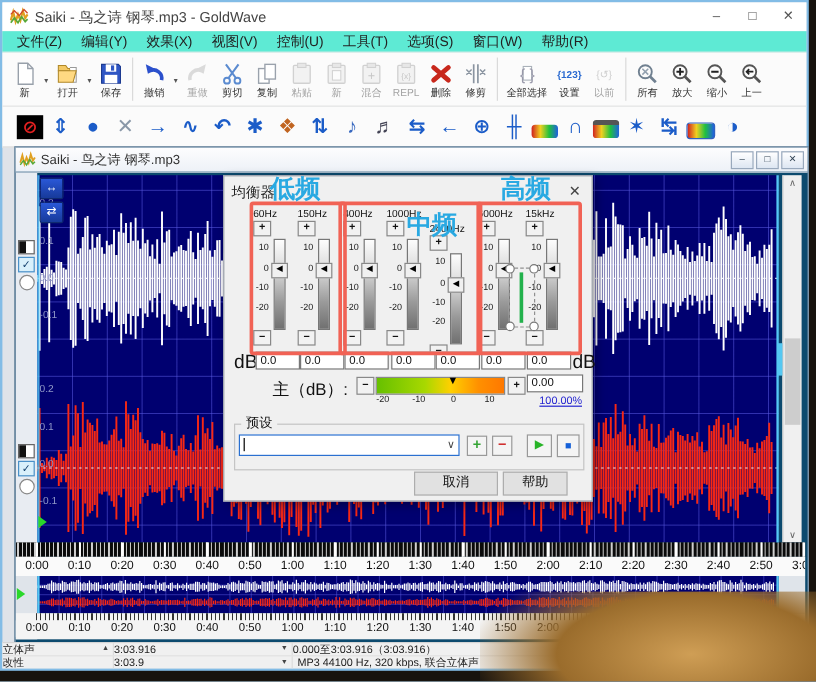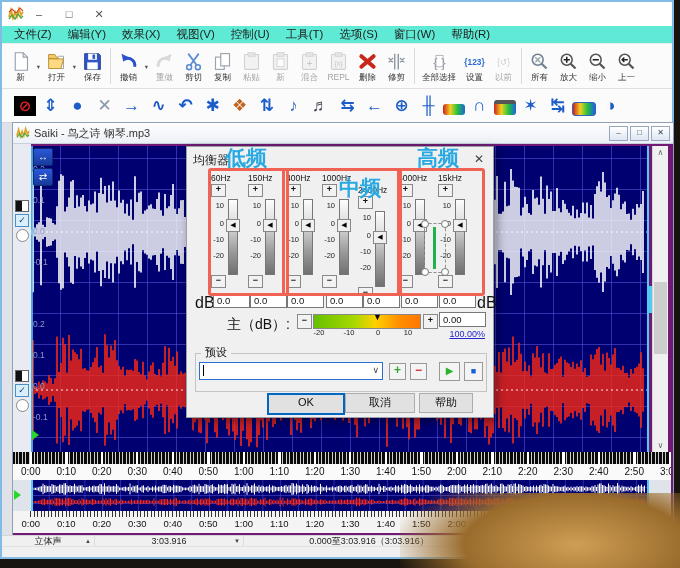--- a/index.html
+++ b/index.html
@@ -28,21 +28,21 @@
   .tb-sep{flex:0 0 1px;width:1px;height:36px;background:#dadada;margin:0 3px;}
   
   .toolbar2{height:33px;background:#fbfbfb;border-bottom:1px solid #d6d6d6;display:flex;align-items:center;padding-left:12px;gap:2px;overflow:hidden;}
   .fx{width:25px;height:25px;flex:0 0 25px;display:flex;align-items:center;justify-content:center;
     font-size:17px;font-weight:bold;color:#1b5cc8;}
   .fx.mute{background:#000;color:#e02020;width:22px;flex-basis:22px;height:20px;font-size:15px;}
   .fx.grad{height:11px;align-self:center;background:linear-gradient(90deg,#d02020,#f0d020,#20c040,#2060e0);border-radius:3px;width:22px;flex-basis:22px;margin-top:7px;}
   .fx.grad2{height:15px;background:linear-gradient(180deg,#555 0 4px,transparent 4px),linear-gradient(90deg,#d02020,#f0d020,#20c040,#2060e0);margin-top:4px;}
   .fx.grad3{height:12px;border:1px solid #3060c0;background:linear-gradient(90deg,#d02020,#f0d020,#20c040,#2060e0);margin-top:6px;}
   
-  .doc{position:absolute;left:10px;top:120px;width:660px;height:412px;background:#701a75;border:1px solid #8fa0b4;}
+  .doc{position:absolute;left:10px;top:120px;width:660px;height:412px;background:#0c4a6e;border:1px solid #8fa0b4;}
   .doc-title{height:20px;background:linear-gradient(#fdfdfe,#edf1f7);display:flex;align-items:center;padding:0 3px;font-size:11px;color:#333;border-bottom:1px solid #c8d2de;}
   .doc-title .logo{width:14px;height:14px;flex:0 0 14px;}
   .doc-title .t{flex:1;margin-left:4px;white-space:nowrap;overflow:hidden;}
   .doc-btn{width:17px;height:13px;flex:0 0 17px;border:1px solid #98a8bc;background:linear-gradient(#fff,#dde6f2);font-size:8px;line-height:11px;text-align:center;color:#345;margin-left:2px;}
   .doc-body{position:relative;height:389px;overflow:hidden;}
   .left-rail{position:absolute;left:0;top:0;width:18px;height:100%;background:#e8ecf2;}
   .ch-ctrl{position:absolute;left:2px;width:14px;}
   .ch1{top:56px;} .ch2{top:226px;}
   .cc-contrast{height:10px;background:linear-gradient(90deg,#111 50%,#fff 50%);border:1px solid #666;margin-bottom:2px;}
   .cc-check{height:11px;background:#d9f0fb;border:1px solid #4a90c8;font-size:9px;color:#14406e;text-align:center;line-height:10px;margin-bottom:2px;}
@@ -78,21 +78,21 @@
     background-size:17.8px 8px;}
   .ov-edge{position:absolute;top:0;width:2px;height:31px;background:#55c8f2;}
   .ruler2{position:absolute;left:0;top:367px;width:658px;height:22px;background:#f4f4f4;}
   .ruler2-ticks{height:6px;margin-left:17px;width:620px;background:repeating-linear-gradient(90deg,#333 0 1px,transparent 1px 3.55px);}
   .ruler2 .ruler-labels{background:#f4f4f4;font-size:9.5px;height:14px;}
   .ruler2 .ruler-labels span{line-height:13px;}
   .ruler2-chev{position:absolute;right:3px;top:8px;font-size:9px;color:#444;}
   
   .statusbar{position:absolute;left:0;right:0;bottom:0;height:21px;background:#f0f0f0;border-top:1px solid #d5d5d5;font-size:9px;color:#222;}
   .srow{display:flex;height:10px;align-items:center;}
-  .srow .cell{border-right:1px solid #dcdcdc;height:100%;display:flex;align-items:center;justify-content:center;position:relative;white-space:nowrap;overflow:hidden;}
+  .srow .cell{border-right:1px solid #dcdcdc;height:100%;display:flex;align-items:center;justify-content:flex-start;position:relative;white-space:nowrap;overflow:hidden;}
   .c1{width:92px;flex:0 0 92px;} .c2{width:148px;flex:0 0 148px;} .c3{width:250px;flex:0 0 250px;} .c4{width:110px;flex:0 0 110px;} .c5{flex:1;justify-content:flex-start !important;padding-left:4px;border-right:none !important;}
   .mini-tri{font-size:6px;color:#444;margin-left:4px;}
   .mini-tri.abs-r{position:absolute;right:3px;}
   
   .dlg{position:absolute;left:186px;top:146px;width:306px;height:270px;background:#f0f0f0;border:1px solid #9aa0a8;box-shadow:3px 3px 9px rgba(0,0,0,.4);font-size:11px;color:#111;z-index:20;}
   .dlg-title{position:absolute;left:6px;top:5px;font-size:12px;color:#222;}
   .dlg-close{position:absolute;right:6px;top:4px;width:16px;height:16px;text-align:center;line-height:16px;font-size:12px;color:#444;}
   .ann-blue{position:absolute;top:-2px;font-size:21px;font-weight:bold;color:#29a9e2;line-height:26px;z-index:30;}
   .ann-low{left:38px;} .ann-mid{left:152px;margin-top:30px;} .ann-high{left:230px;}
   .ann-box{position:absolute;top:21px;height:122px;border:3px solid #f16255;border-radius:3px;z-index:25;}
@@ -153,20 +153,21 @@
 
 <div class="desktop">
 <div class="mw">
 
   <div class="titlebar">
     <svg class="logo" viewBox="0 0 16 16">
           <polyline points="1,11 3,4 5,12 7,6 9,11 11,3 13,9 15,6" fill="none" stroke="#e0a020" stroke-width="1.8"></polyline>
           <polyline points="1,13 4,9 7,13 10,8 13,12 15,10" fill="none" stroke="#58a838" stroke-width="1.4"></polyline>
           <polyline points="1,6 4,3 8,7 12,2 15,5" fill="none" stroke="#d04828" stroke-width="1.1"></polyline>
         </svg>
+    <span class="title-text">Saiki - 鸟之诗 钢琴.mp3 - GoldWave</span>
     <span class="win-btn">–</span>
     <span class="win-btn">□</span>
     <span class="win-btn">✕</span>
   </div>
 
   <div class="menubar">
 
   <span class="menu-item">文件(Z)</span>
         <span class="menu-item">编辑(Y)</span>
         <span class="menu-item">效果(X)</span>
@@ -494,20 +495,32 @@
             <span class="mini-tri abs-r">▼</span>
           </div>
       <div class="cell c4">
             <span>0.000</span>
           </div>
       <div class="cell c5">
             <span class="mini-tri" style="margin:0 3px 0 0">▲</span>
             <span>序列号有效期至2026/11/13</span>
           </div>
     </div>
+    <div class="srow">
+      <div class="cell c1">
+            <span>改性</span>
+          </div>
+      <div class="cell c2">
+            <span>3:03.9</span>
+            <span class="mini-tri abs-r">▼</span>
+          </div>
+      <div class="cell c5">
+            <span>MP3 44100 Hz, 320 kbps, 联合立体声</span>
+          </div>
+    </div>
   </div>
 </div>
 
 <div class="dlg">
   <span class="dlg-title">均衡器</span>
   <span class="dlg-close">✕</span>
   <span class="ann-blue ann-low">低频</span>
   <span class="ann-blue ann-mid">中频</span>
   <span class="ann-blue ann-high">高频</span>
   <div class="ann-box ann-b1"></div>
@@ -665,17 +678,16 @@
   <div class="combo">
     <span></span>
     <span class="cursor"></span>
     <span class="caret">∨</span>
   </div>
   <div class="sq-btn p-add">+</div>
   <div class="sq-btn p-del">−</div>
   <div class="sq-btn p-play">▶</div>
   <div class="sq-btn p-stop">■</div>
 
-  <div class="dlg-btn btn-ok">OK</div>
   <div class="dlg-btn btn-cancel">取消</div>
   <div class="dlg-btn btn-help">帮助</div>
 </div>
 </div>
 
 </body></html>

